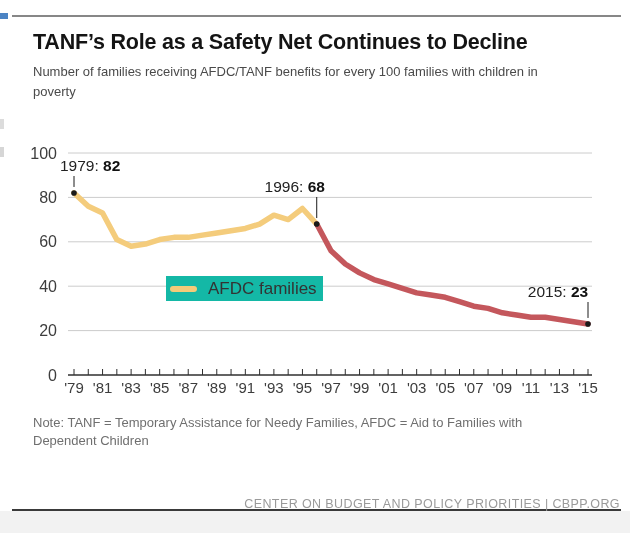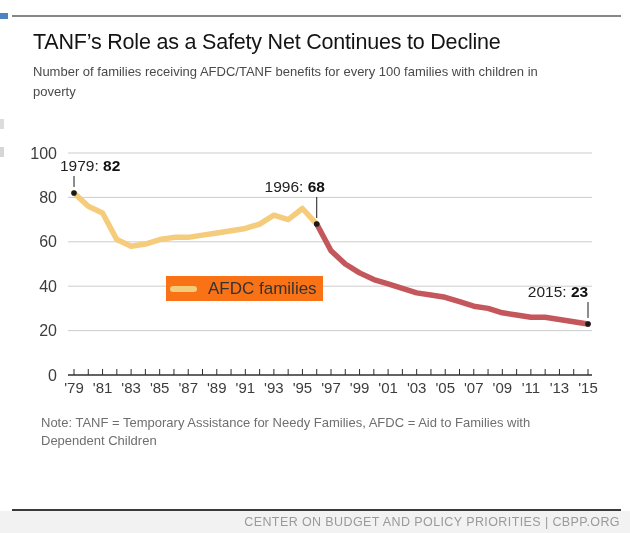--- a/index.html
+++ b/index.html
@@ -6,39 +6,39 @@
   #page{position:relative;width:630px;height:533px;background:#ffffff;
         font-family:"Liberation Sans", sans-serif;overflow:hidden;}
 
   .edge-blue{position:absolute;left:0;top:13px;width:8px;height:6px;background:#4C84C4;}
   .edge-gray1{position:absolute;left:0;top:119px;width:4px;height:10px;background:#DCDCDC;}
   .edge-gray2{position:absolute;left:0;top:147px;width:4px;height:10px;background:#D6D6D6;}
 
   .top-rule{position:absolute;left:12px;top:15px;width:609px;height:2px;background:#878787;}
 
   .title{position:absolute;left:33px;top:30px;width:585px;
-         font-size:21.5px;font-weight:normal;color:#141414;letter-spacing:-0.2px;white-space:nowrap;}
+         font-size:21.5px;font-weight:bold;color:#141414;letter-spacing:-0.2px;white-space:nowrap;}
   .subtitle{position:absolute;left:33px;top:62px;max-width:540px;
             font-size:13px;color:#4a4a4a;line-height:20px;}
 
   #plot{position:absolute;left:0;top:0;width:630px;height:533px;}
 
-  .legend{position:absolute;left:166px;top:276px;background:#f97316;padding:2px 6px 2px 4px;z-index:5;}
+  .legend{position:absolute;left:166px;top:276px;background:#14b8a6;padding:2px 6px 2px 4px;z-index:5;}
   .legend-row{display:flex;align-items:center;height:21px;}
   .legend-swatch{width:27px;height:6px;border-radius:3px;margin-right:11px;flex:0 0 auto;}
   .legend-label{font-size:17px;color:#333333;}
 
-  .footnotes{position:absolute;left:41px;top:414px;width:552px;
+  .footnotes{position:absolute;left:33px;top:414px;width:552px;
              font-size:13px;color:#6f6f6f;line-height:17.5px;}
   .footnote-note{margin:0 0 8px 0;}
   .footnote-source{margin:0;}
 
   .footer-rule{position:absolute;left:12px;top:509px;width:609px;height:2px;background:#3a3a3a;}
   .footer-strip{position:absolute;left:0;top:511px;width:630px;height:22px;background:#f2f2f2;}
-  .footer-text{position:absolute;right:10px;top:515px;font-size:12.5px;color:#9a9a9a;
+  .footer-text{position:absolute;right:10px;top:497px;font-size:12.5px;color:#9a9a9a;
                letter-spacing:0.4px;z-index:2;}
 </style>
 </head>
 <body>
 
 <div id="page">
 
   <div class="edge-blue"></div>
   <div class="edge-gray1"></div>
   <div class="edge-gray2"></div>

